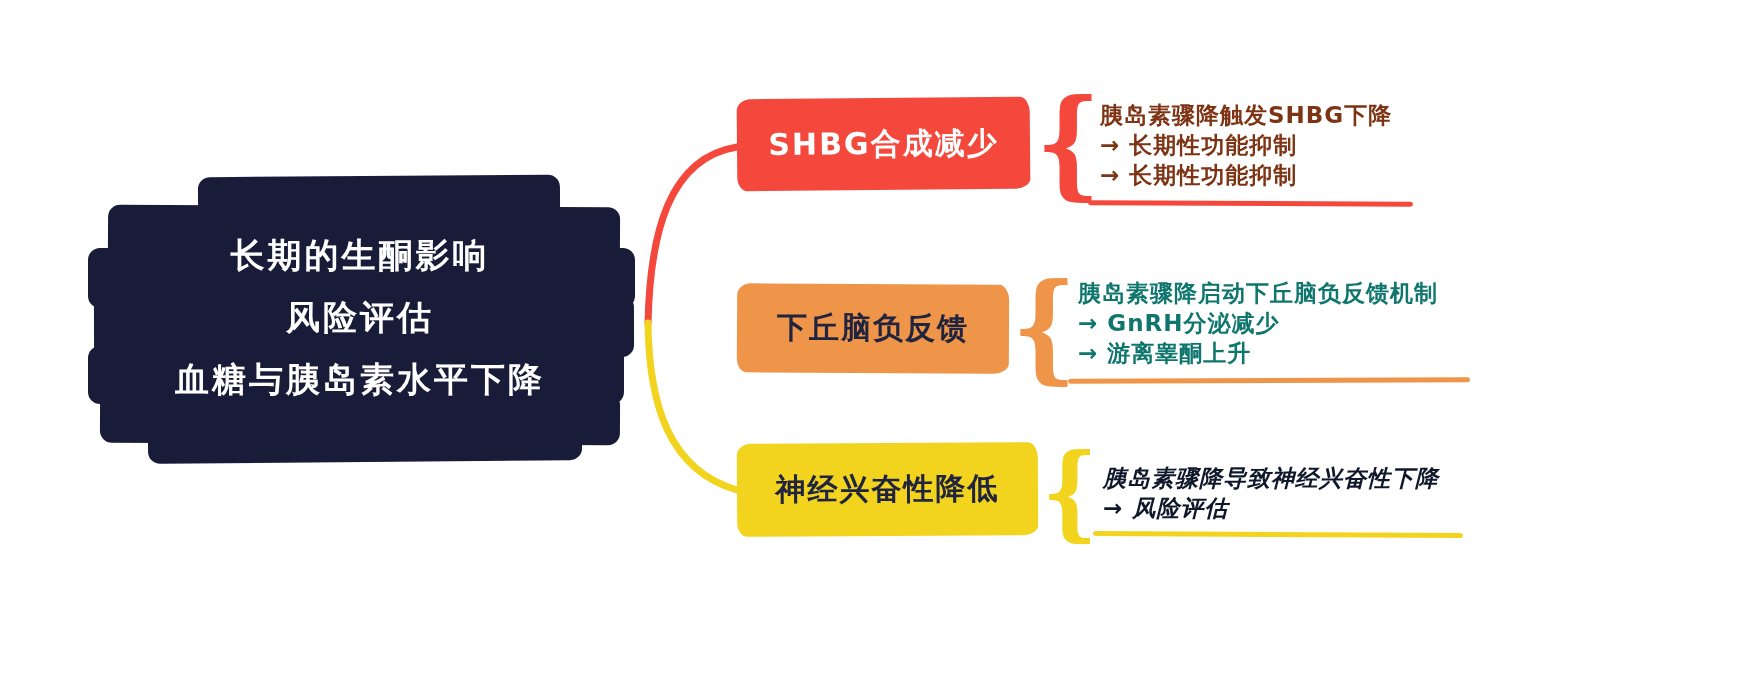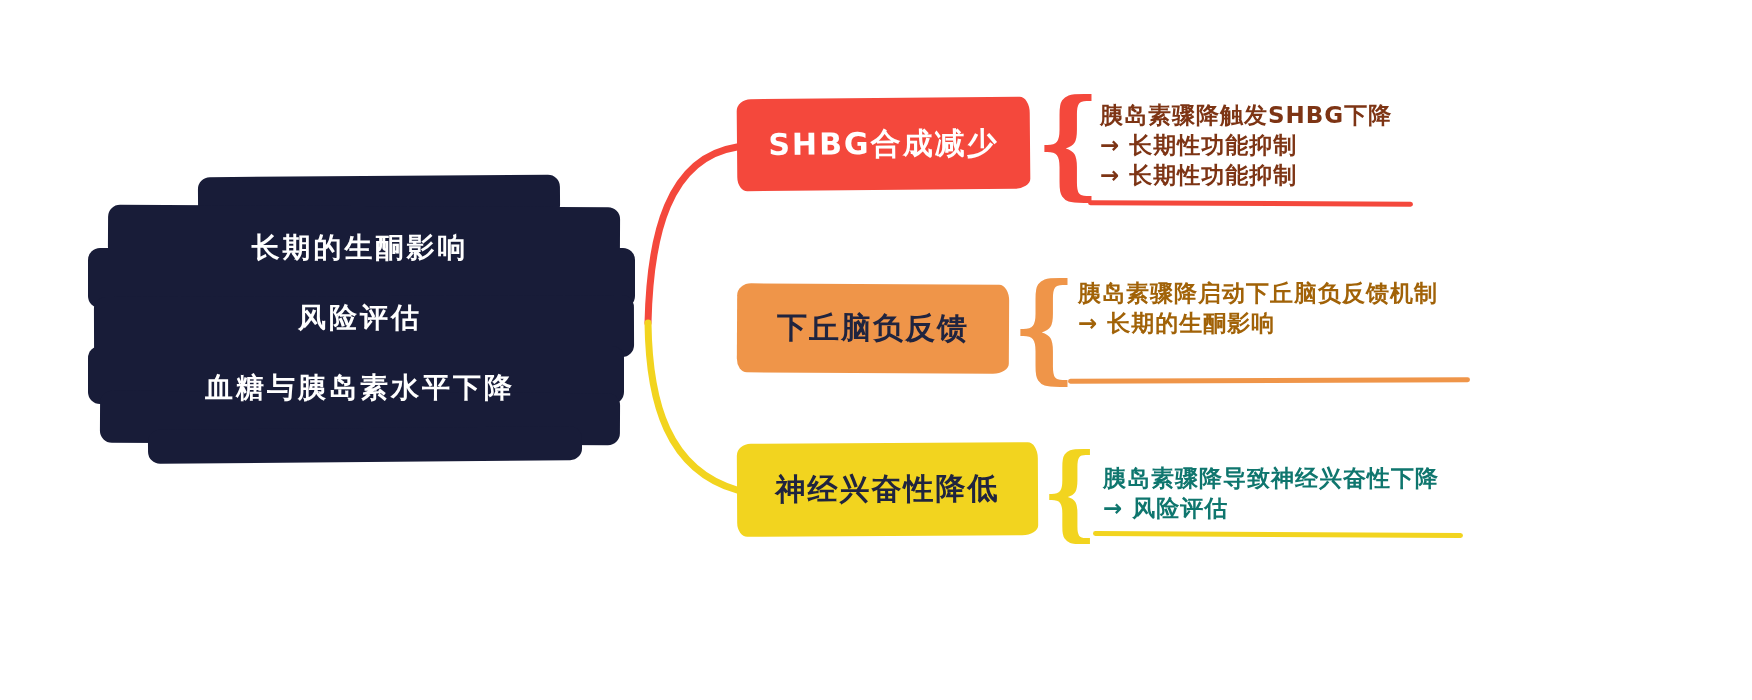--- a/index.html
+++ b/index.html
@@ -25,21 +25,21 @@
   .s2 { left: 28px;  top: 38px;  width: 512px; height: 54px; transform: rotate(0.3deg); }
   .s3 { left: 8px;   top: 80px;  width: 547px; height: 60px; }
   .s4 { left: 14px;  top: 128px; width: 540px; height: 62px; transform: rotate(-0.2deg); }
   .s5 { left: 8px;   top: 178px; width: 536px; height: 58px; }
   .s6 { left: 20px;  top: 224px; width: 520px; height: 52px; transform: rotate(0.3deg); }
   .s7 { left: 68px;  top: 260px; width: 434px; height: 34px; transform: rotate(-0.5deg); }
 
   .center-text {
     position: absolute; left: 0; top: 0; width: 100%; height: 100%;
     display: flex; flex-direction: column; justify-content: center; align-items: center;
-    gap: 32px; color: #ffffff; font-weight: bold; font-size: 28px; letter-spacing: 3px;
+    gap: 16px; color: #ffffff; font-weight: bold; font-size: 34px; letter-spacing: 3px;
     text-align: center;
   }
 
   
   .node {
     position: absolute;
     display: flex; align-items: center; justify-content: center;
     font-weight: bold; font-size: 30px; letter-spacing: 2px;
     border-radius: 14px 10px 16px 10px / 12px 16px 10px 14px;
   }
@@ -104,29 +104,30 @@
     <div class="detail-line">胰岛素骤降触发SHBG下降</div>
     <div class="detail-line">→ 长期性功能抑制</div>
     <div class="detail-line">→ 长期性功能抑制</div>
   </div>
   <div class="underline underline0" style="background-color: rgb(244, 72, 60);"></div>
 
   <div class="node node1" style="background-color: rgb(239, 149, 73);">
     <span style="color: rgb(32, 36, 63);">下丘脑负反馈</span>
   </div>
   <div class="brace brace1" style="color: rgb(239, 149, 73);">{</div>
-  <div class="details details1" style="color: #a16207;">
+  <div class="details details1" style="color: #0f766e;">
     <div class="detail-line">胰岛素骤降启动下丘脑负反馈机制</div>
-    <div class="detail-line">→ 长期的生酮影响</div>
+    <div class="detail-line">→ GnRH分泌减少</div>
+    <div class="detail-line">→ 游离睾酮上升</div>
   </div>
   <div class="underline underline1" style="background-color: rgb(239, 149, 73);"></div>
 
   <div class="node node2" style="background-color: rgb(242, 212, 31);">
     <span style="color: rgb(32, 36, 63);">神经兴奋性降低</span>
   </div>
   <div class="brace brace2" style="color: rgb(242, 212, 31);">{</div>
-  <div class="details details2" style="color: #0f766e;">
+  <div class="details details2" style="color: #0f172a; font-style: italic;">
     <div class="detail-line">胰岛素骤降导致神经兴奋性下降</div>
     <div class="detail-line">→ 风险评估</div>
   </div>
   <div class="underline underline2" style="background-color: rgb(242, 212, 31);"></div>
 
 </div>
 
 </body></html>

